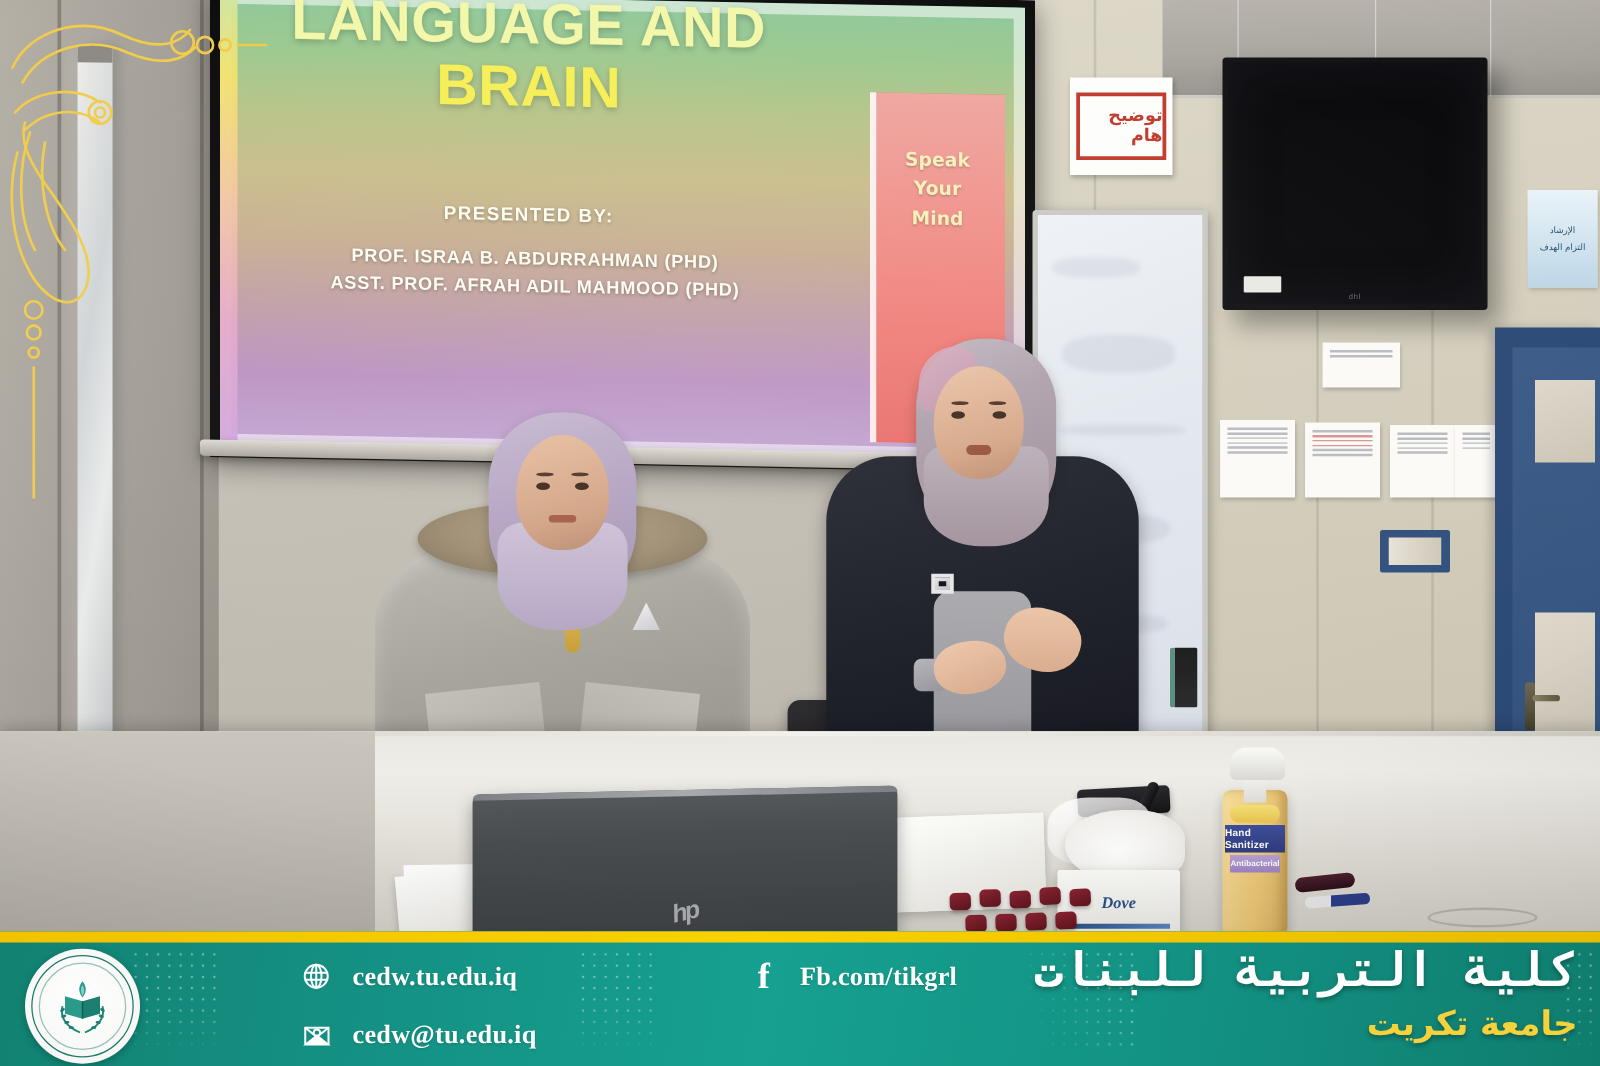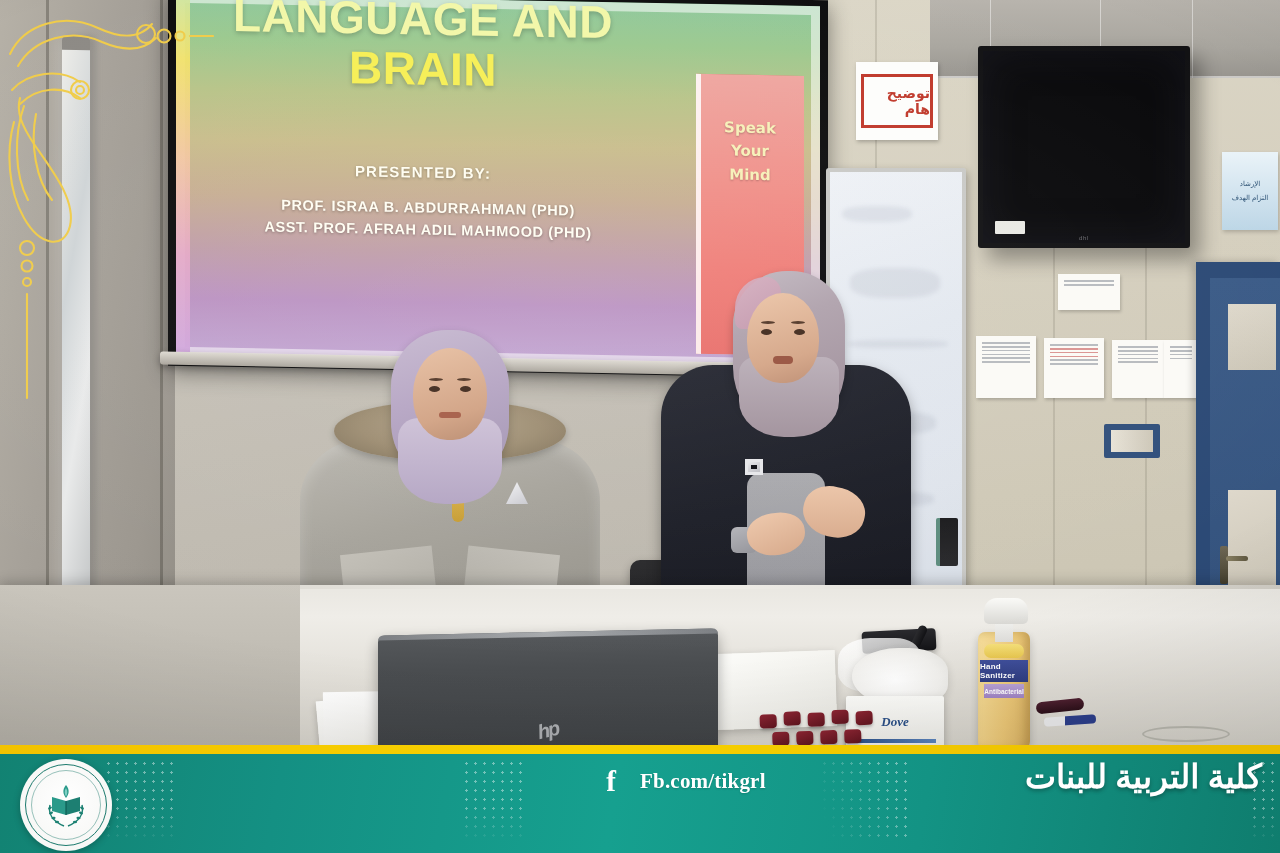--- a/index.html
+++ b/index.html
@@ -582,22 +582,22 @@
   }
   .tg-circle{
     width:26px; height:26px; border-radius:50%; background:#fff;
     display:flex; align-items:center; justify-content:center;
   }
 
   .arabic-block{
     position:absolute; right:18px; top:14px; text-align:right; direction:rtl;
   }
   .ar-line1{
-    color:#ffffff; font-size:33px; font-weight:800; line-height:1.1;
-    font-family:Liberation Serif, serif;
+    color:#ffffff; font-size:38px; font-weight:800; line-height:1.1;
+    font-family:Liberation Mono, monospace;
     text-shadow:0 2px 4px rgba(0,0,0,.3);
   }
   .ar-line2{
     color:#f6d23a; font-size:27px; font-weight:800; line-height:1.2; margin-top:3px;
     font-family:"DejaVu Sans", sans-serif;
     text-shadow:0 2px 4px rgba(0,0,0,.3);
   }
 
   
   .grade{
@@ -892,29 +892,51 @@
           <path d="M26,22 L40,18 L40,32 L26,36 Z" fill="#1d7f72"></path>
           <path d="M26,22 L26,36" stroke="#0f5f55" stroke-width="1.2"></path>
         </g>
 
         <path d="M26,6 C22,11 23,15 26,19 C29,15 30,11 26,6 Z" fill="#2a9a8a"></path>
         <path d="M26,9 C24,12 24.5,15 26,17.5 C27.5,15 28,12 26,9 Z" fill="#7fd0c4"></path>
       </svg>
     </div>
 
     <div class="contact-col c1">
+      <div class="contact-row">
+        <span class="contact-icon">
+          <svg width="24" height="24" viewBox="0 0 24 24" fill="none" stroke="#ffffff" stroke-width="1.6">
+            <circle cx="12" cy="12" r="9.2"></circle>
+            <ellipse cx="12" cy="12" rx="4.2" ry="9.2"></ellipse>
+            <path d="M2.9,9.2 H21.1 M2.9,14.8 H21.1 M12,2.8 V21.2"></path>
+          </svg>
+        </span>
+        <span class="contact-text">cedw.tu.edu.iq</span>
+      </div>
+      <div class="contact-row">
+        <span class="contact-icon">
+          <svg width="25" height="21" viewBox="0 0 25 21" fill="none" stroke="#ffffff" stroke-width="1.6">
+            <path d="M1.4,19.4 L12.5,10.4 L23.6,19.4 Z" fill="#ffffff" stroke="none"></path>
+            <path d="M3.2,18.6 V5.2 H21.8 V18.6"></path>
+            <path d="M3.2,5.2 L12.5,12.6 L21.8,5.2"></path>
+            <circle cx="12.5" cy="9.1" r="2.6"></circle>
+          </svg>
+        </span>
+        <span class="contact-text">cedw@tu.edu.iq</span>
+      </div>
     </div>
 
     <div class="contact-col c2">
       <div class="contact-row">
         <span class="contact-icon">
           <span class="fb-glyph">f</span>
         </span>
         <span class="contact-text">Fb.com/tikgrl</span>
       </div>
     </div>
 
     <div class="arabic-block">
       <div class="ar-line1">كلية التربية للبنات</div>
+      <div class="ar-line2">جامعة تكريت</div>
     </div>
   </div>
 
 </div>
 
 </body></html>

